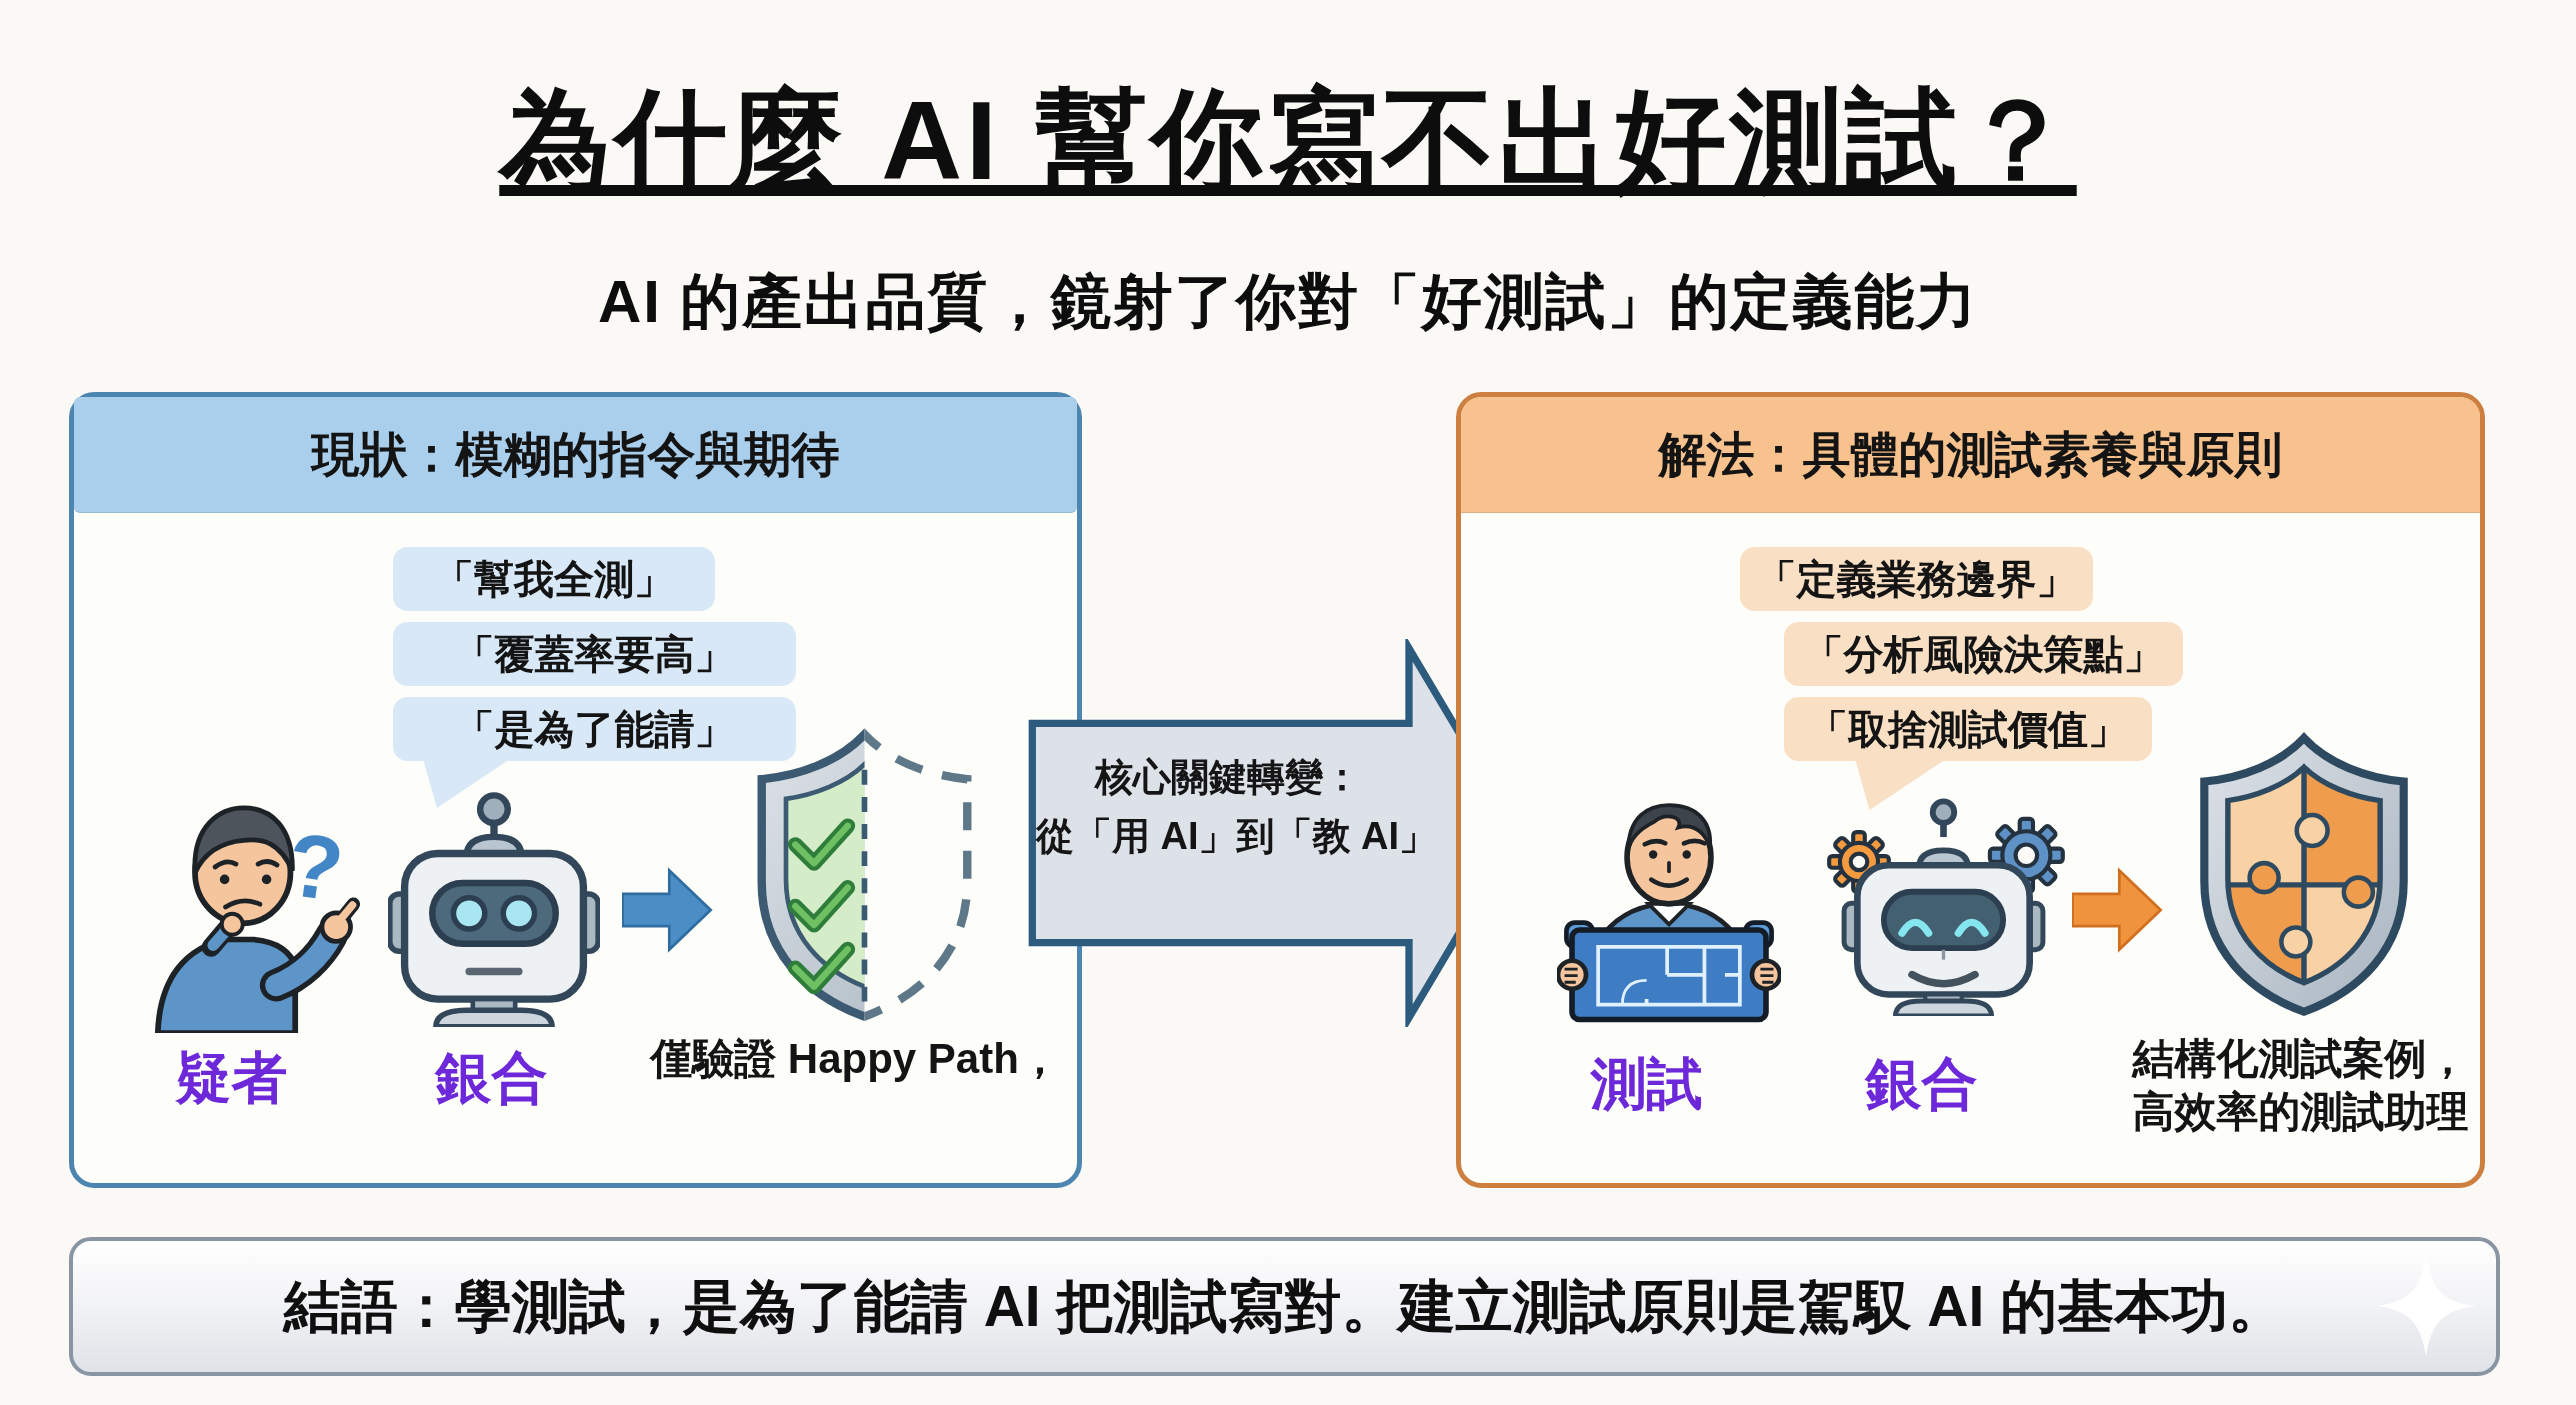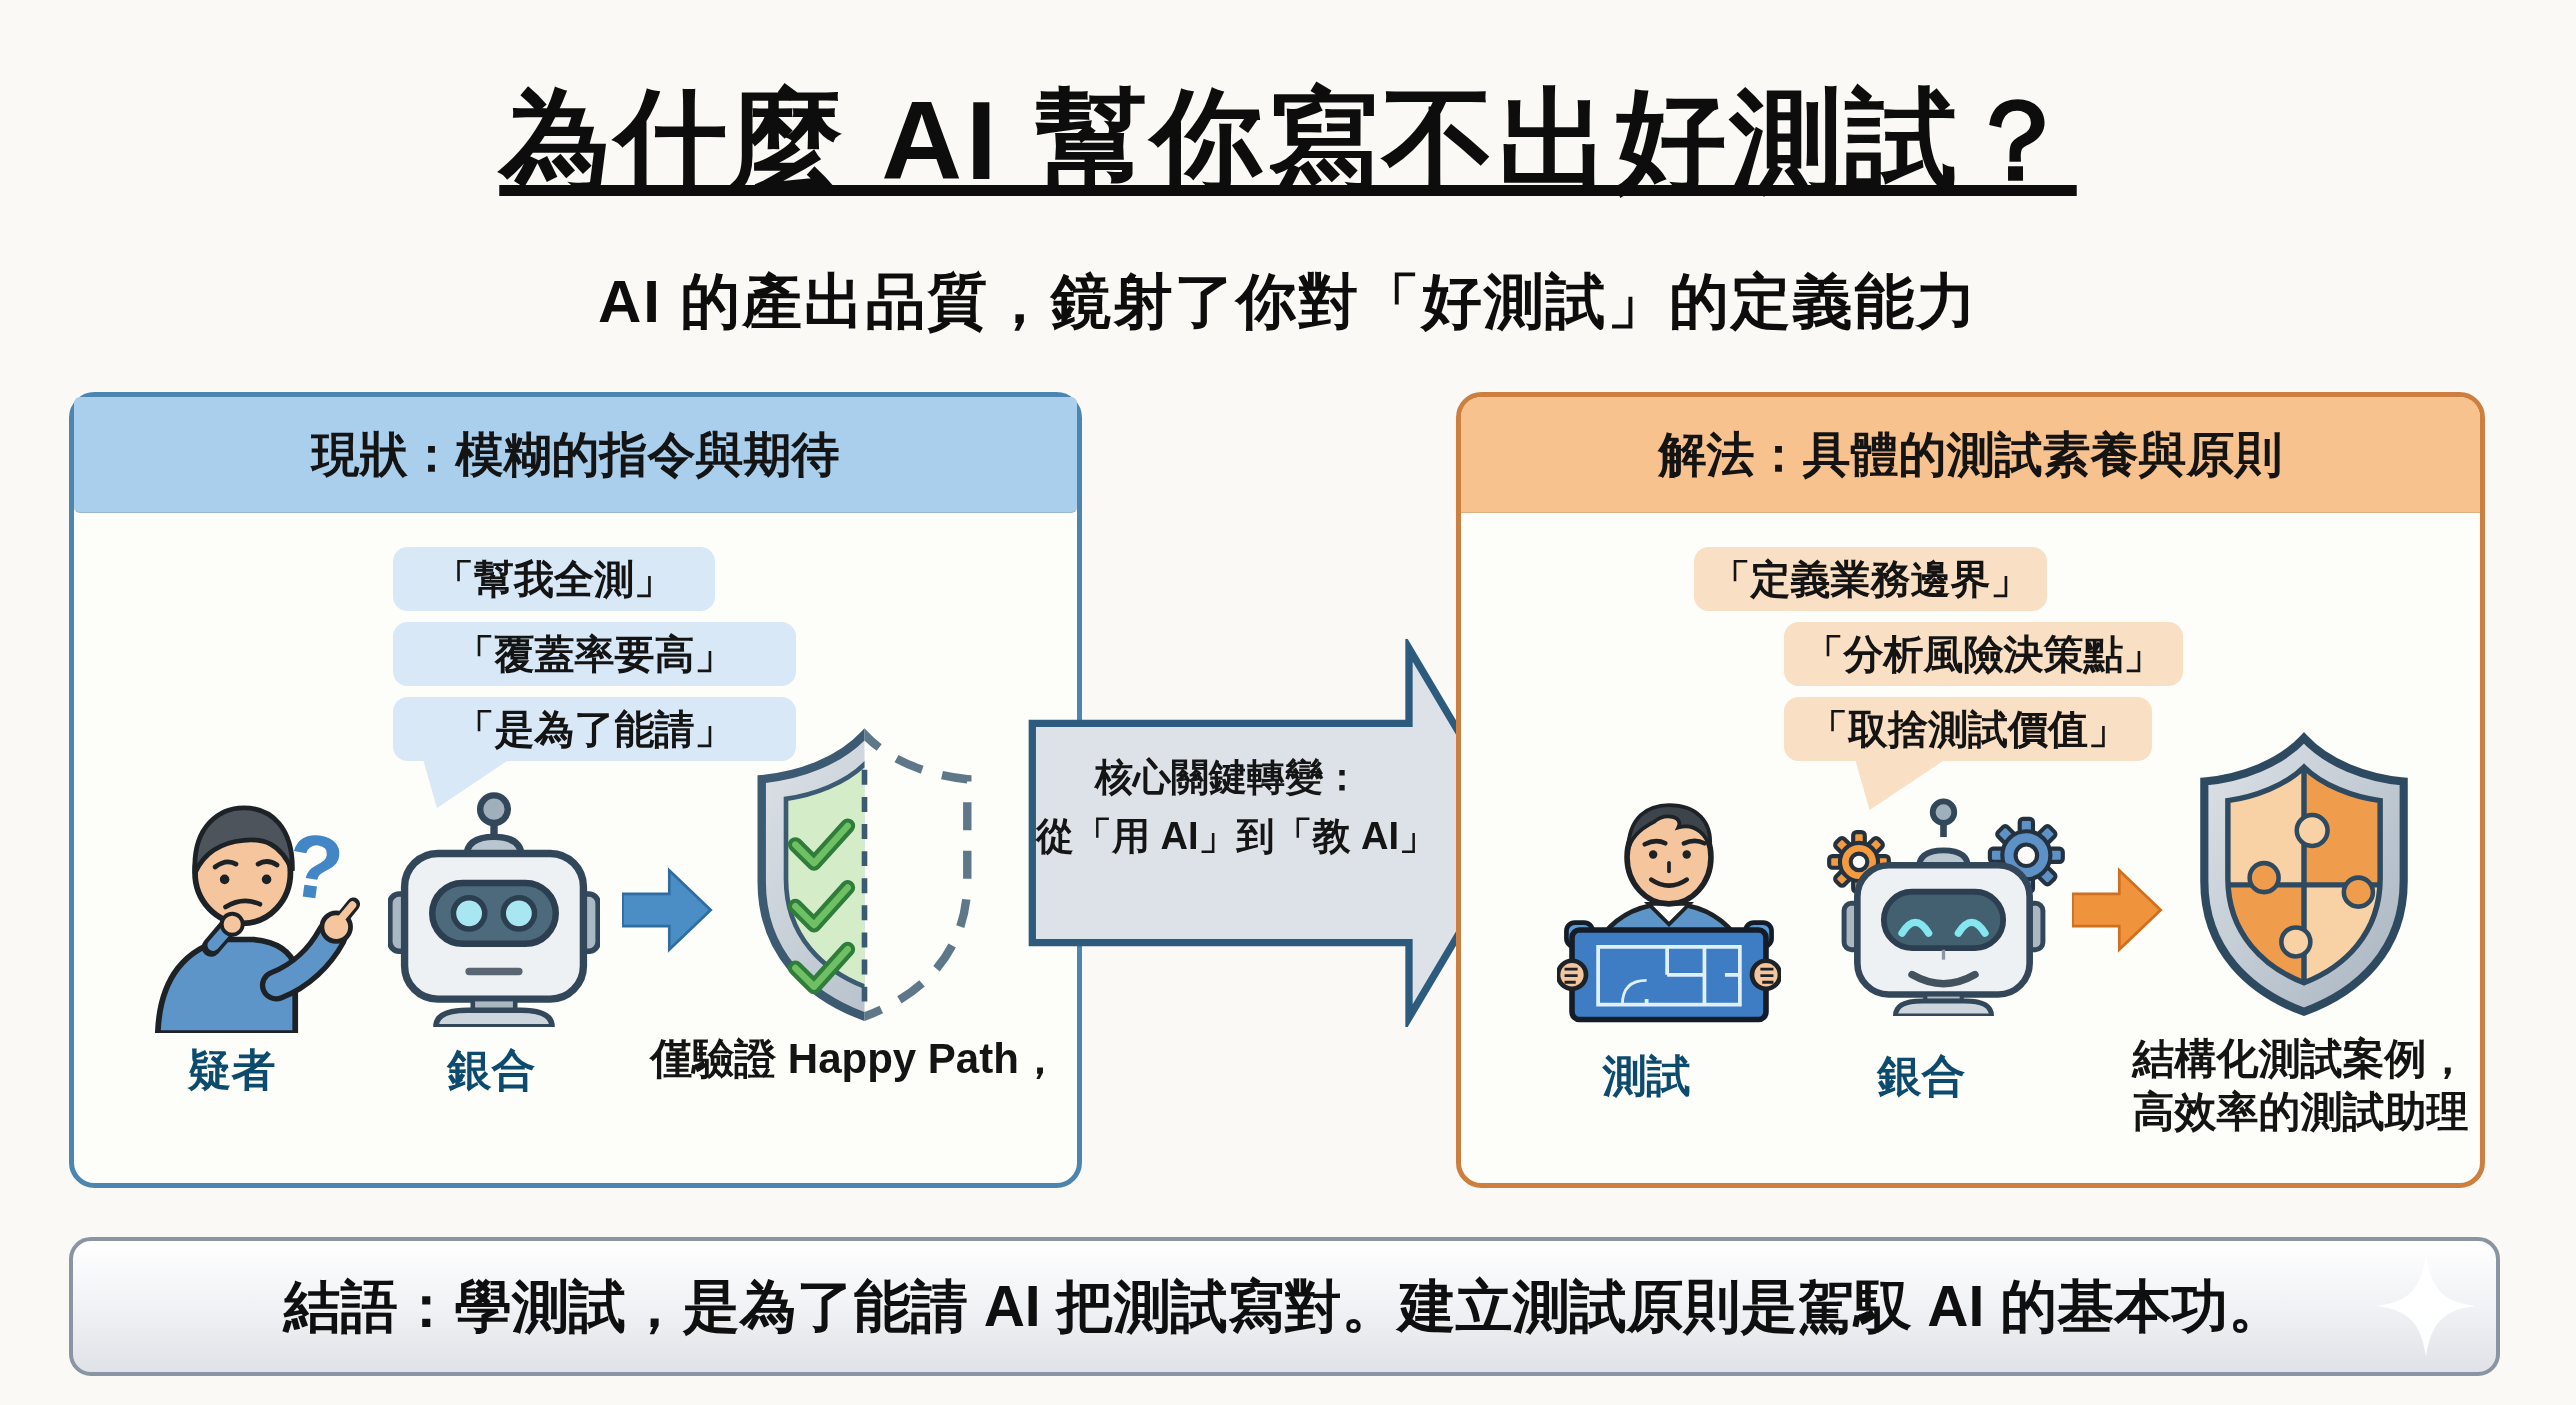--- a/index.html
+++ b/index.html
@@ -33,21 +33,21 @@
   .panel-blue .panel-header{background:#a9cfec;border-radius:6px;}
   .panel-orange .panel-header{background:#f7c28d;}
   .bubble{
     height:64px;line-height:64px;border-radius:14.6px;text-align:center;
     font-size:40px;font-weight:900;color:#141414;
   }
   .bubble-blue{background:#d8e8f7;}
   .bubble-orange{background:#f9e0c5;}
   .tail{clip-path:polygon(0 0,100% 0,16% 100%);}
   .fig-label{
-    text-align:center;font-size:44px;font-weight:900;color:#0c4a6e;
+    text-align:center;font-size:56px;font-weight:900;color:#6d28d9;
   }
   .fig-caption{
     text-align:center;font-size:42px;font-weight:900;color:#141414;line-height:53px;
   }
   .transition-text{
     text-align:center;font-size:38px;font-weight:900;color:#151515;line-height:59px;white-space:nowrap;
   }
   .footer-bar{
     left:69px;top:1237px;width:2431px;height:139px;border-radius:22px;
     background:linear-gradient(180deg,#ffffff 0%,#f1f2f5 50%,#dfe2e7 100%);
@@ -155,21 +155,21 @@
   </svg>
   <div class="abs transition-text" style="left:1036px;top:748px;width:384px;">
     <div>核心關鍵轉變：</div>
     <div>從「用 AI」到「教 AI」</div>
   </div>
 
   <section class="abs panel panel-orange">
     <div class="panel-header">解法：具體的測試素養與原則</div>
   </section>
 
-  <div class="abs bubble bubble-orange" style="left:1694px;top:547px;width:353px;">「定義業務邊界」</div>
+  <div class="abs bubble bubble-orange" style="left:1740px;top:547px;width:353px;">「定義業務邊界」</div>
   <div class="abs bubble bubble-orange" style="left:1784px;top:622px;width:399px;">「分析風險決策點」</div>
   <div class="abs bubble bubble-orange" style="left:1784px;top:697px;width:368px;">「取捨測試價值」</div>
   <div class="abs tail" style="left:1855px;top:759px;width:91px;height:51px;background:#f9e0c5;"></div>
 
   <svg class="abs" style="left:1557px;top:792px;" width="224" height="235" viewBox="0 0 240 252">
     <path d="M50,152 C70,128 96,120 120,120 C144,120 170,128 190,152 L190,164 L50,164 Z" fill="#5e95c8" stroke="#1d2227" stroke-width="5"></path>
     <path d="M98,120 L120,142 L142,120 Z" fill="#ffffff" stroke="#1d2227" stroke-width="4"></path>
     <ellipse cx="120" cy="70" rx="45" ry="50" fill="#f5c59e" stroke="#1d2227" stroke-width="6"></ellipse>
     <path d="M76,64 C76,26 98,14 120,14 C150,14 166,32 164,58 C156,40 144,34 130,38 C136,26 116,22 104,32 C88,40 78,50 76,64 Z" fill="#3e444c" stroke="#1d2227" stroke-width="4"></path>
     <path d="M94,56 q12,-6 22,-1" stroke="#1d2227" stroke-width="5" fill="none" stroke-linecap="round"></path>

